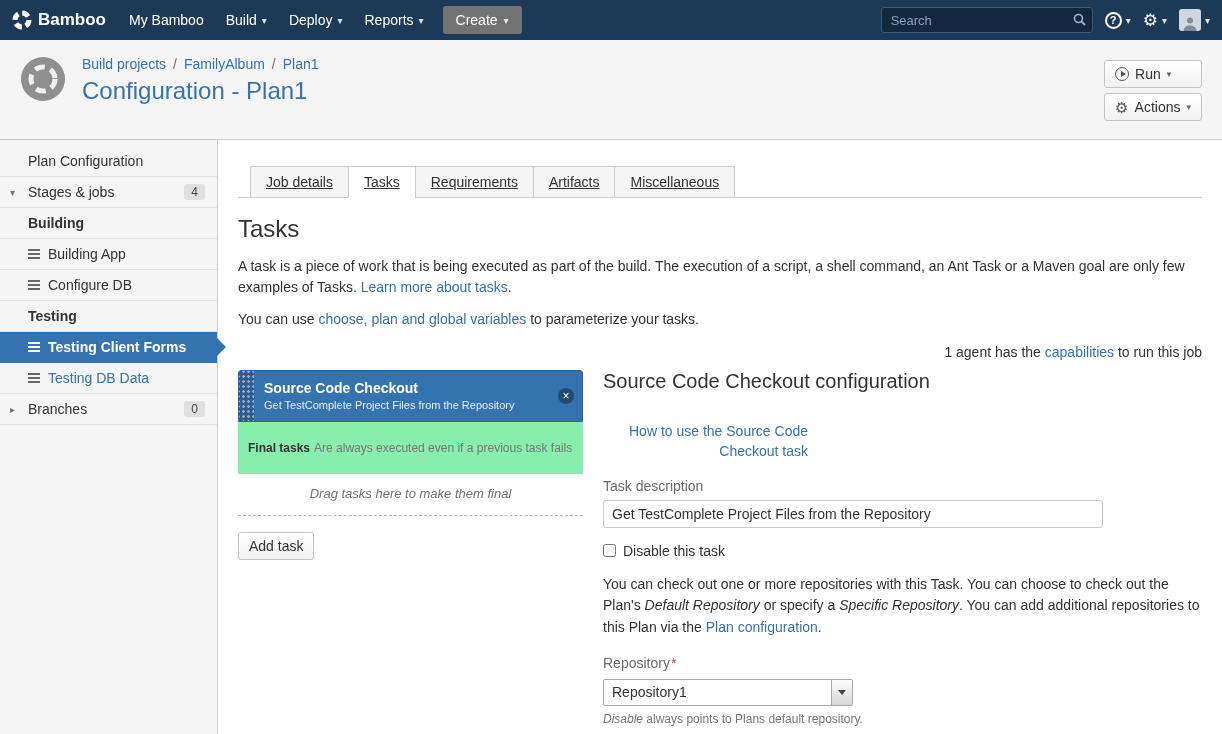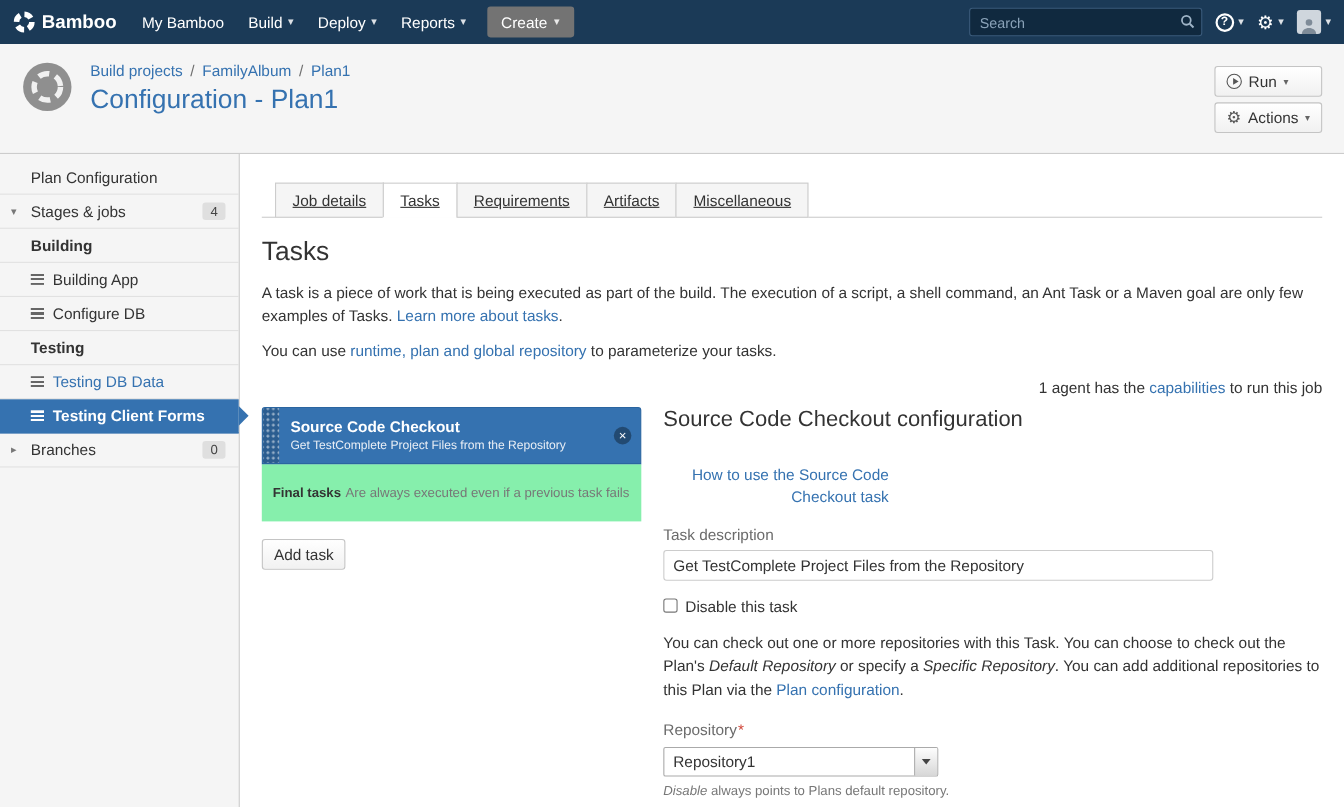--- a/index.html
+++ b/index.html
@@ -210,27 +210,27 @@
       <span class="list-icon"></span>
       <span>Building App</span>
     </div>
     <div class="si job">
       <span class="list-icon"></span>
       <span>Configure DB</span>
     </div>
     <div class="si stage">
       <span>Testing</span>
     </div>
+    <div class="si job selected">
+      <span class="list-icon"></span>
+      <span>Testing Client Forms</span>
+    </div>
     <div class="si job link-item">
       <span class="list-icon"></span>
       <span>Testing DB Data</span>
-    </div>
-    <div class="si job selected">
-      <span class="list-icon"></span>
-      <span>Testing Client Forms</span>
     </div>
     <div class="si">
       <span class="toggle">▸</span>
       <span>Branches</span>
       <span class="badge">0</span>
     </div>
   </aside>
 
   <main class="content">
     <div class="tabs">
@@ -240,41 +240,44 @@
       <div class="tab">Artifacts</div>
       <div class="tab">Miscellaneous</div>
     </div>
 
     <h1 class="content-title">Tasks</h1>
 
     <p class="intro">
       <span>A task is a piece of work that is being executed as part of the build. The execution of a script, a shell command, an Ant Task or a Maven goal are only few examples of Tasks. </span><a class="link">Learn more about tasks</a><span>.</span>
     </p>
     <p class="intro">
-      <span>You can use </span><a class="link">runtime, plan and global repository</a><span> to parameterize your tasks.</span>
+      <span>You can use </span><a class="link">choose, plan and global variables</a><span> to parameterize your tasks.</span>
     </p>
 
     <div class="agent-note">
       <span>1 agent has the </span><a class="link">capabilities</a><span> to run this job</span>
     </div>
 
     <div class="columns">
 
       <div class="left-col">
         <div class="task-card">
           <div class="drag-handle"></div>
           <div class="task-card-text">
             <div class="task-card-title">Source Code Checkout</div>
             <div class="task-card-sub">Get TestComplete Project Files from the Repository</div>
           </div>
           <span class="task-close">×</span>
         </div>
         <div class="final-bar">
           <b>Final tasks</b><span class="final-desc">Are always executed even if a previous task fails</span>
         </div>
+        <div class="drop-zone">
+          <span>Drag tasks here to make them final</span>
+        </div>
         <button class="btn add-task">Add task</button>
       </div>
 
       <div class="right-col">
         <div class="config-head">
           <h2>Source Code Checkout configuration</h2>
           <a class="link help-link">How to use the Source Code Checkout task</a>
         </div>
 
         <div class="field-label">Task description</div>

